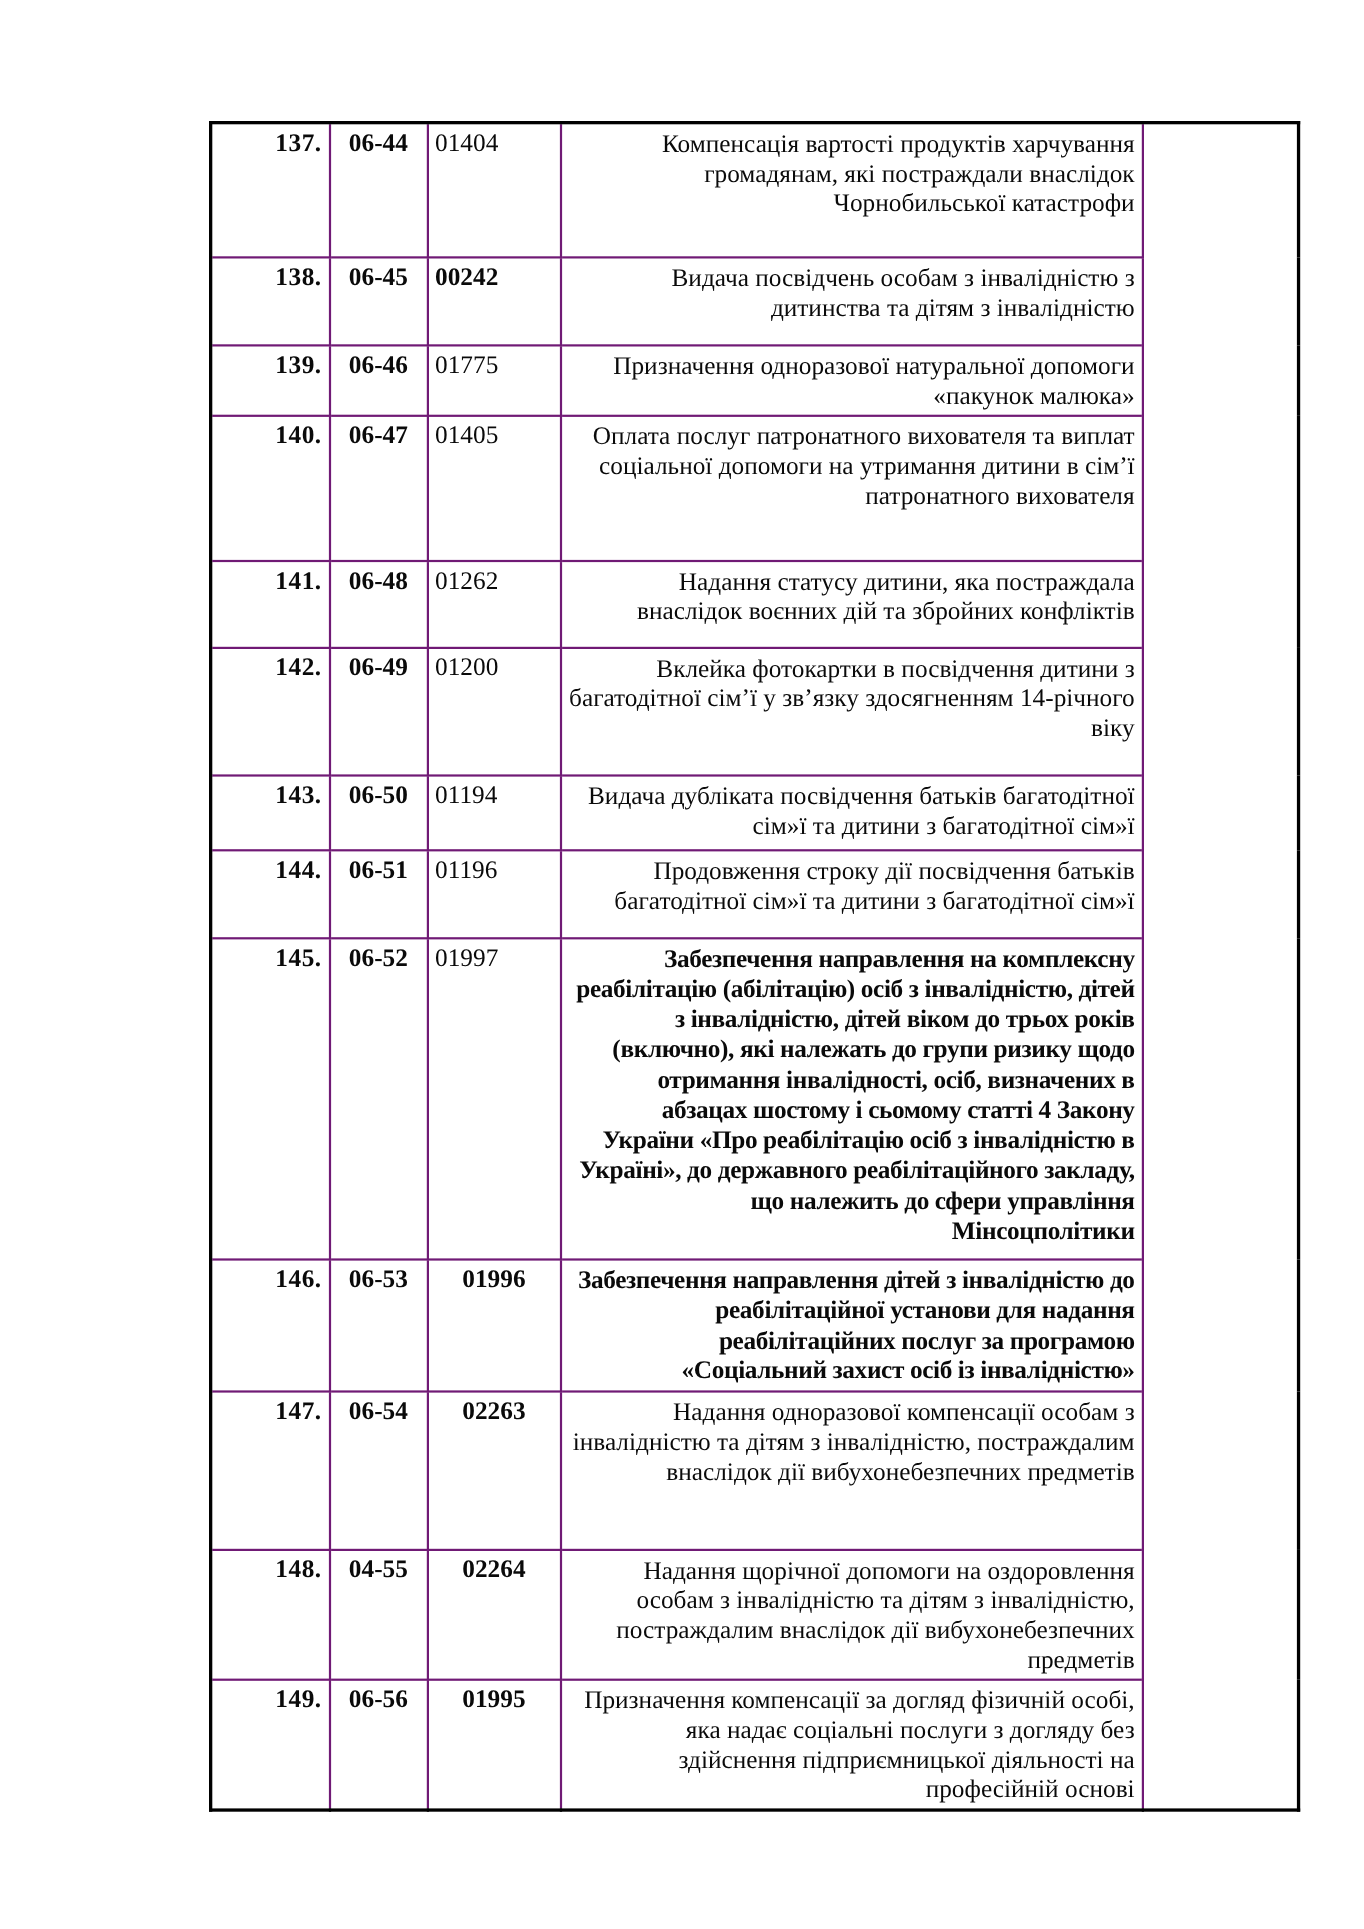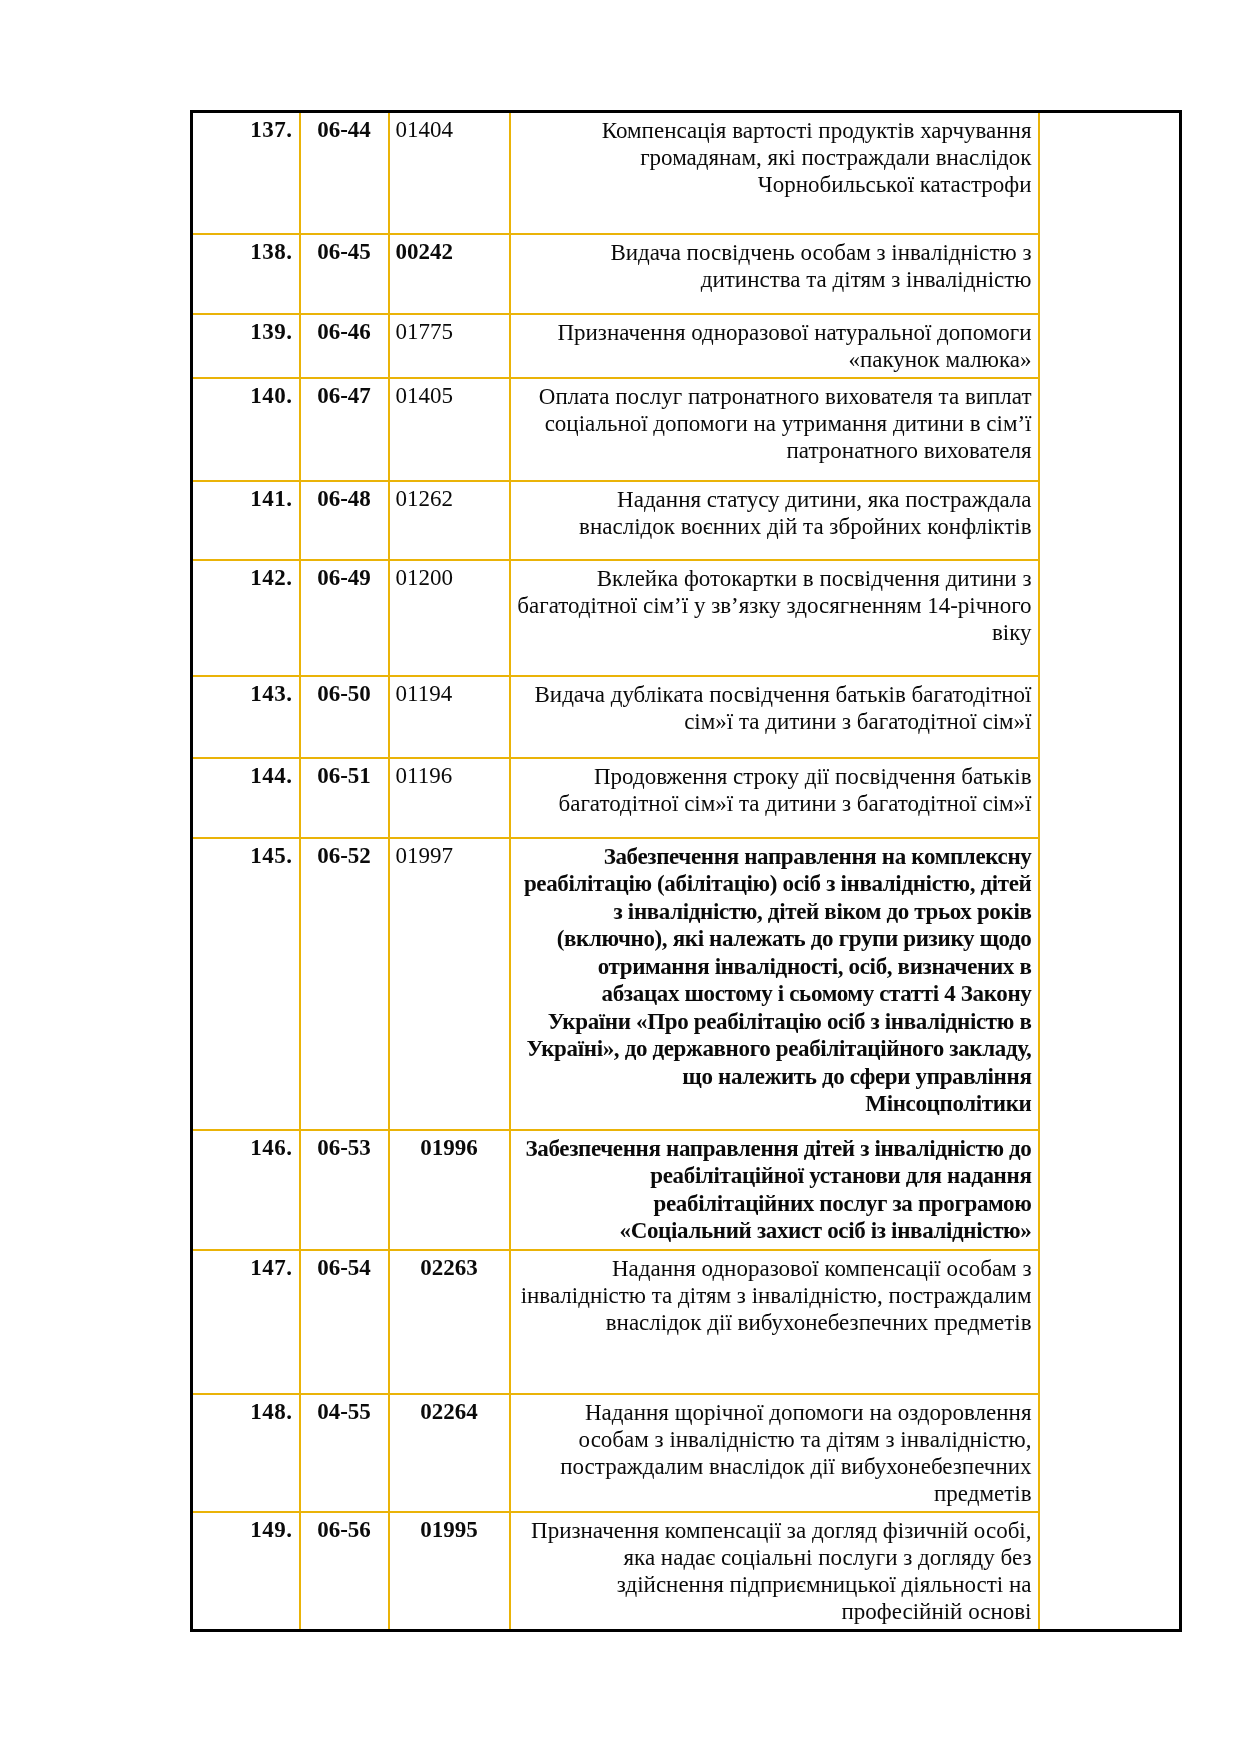--- a/index.html
+++ b/index.html
@@ -20,21 +20,21 @@
     left: 190px;
     top: 110px;
     width: 989px;
     border-collapse: collapse;
     table-layout: fixed;
     border: 3px solid #000000;
     font-size: 23px;
     color: #0a0a0a;
   }
   table.services td {
-    border: 2px solid #eab308;
+    border: 2px solid #701a75;
     vertical-align: top;
     padding: 4px 6px;
     overflow: hidden;
   }
   td.cell-num {
     text-align: right;
     font-weight: bold;
     padding-right: 20px;
     letter-spacing: 0.5px;
   }
@@ -60,24 +60,24 @@
     letter-spacing: -0.35px;
     line-height: 27.5px;
   }
   td.cell-notes {
     background: #ffffff;
   }
   
   #rows tr:nth-child(1)  { height: 122px; }
   #rows tr:nth-child(2)  { height: 80px; }
   #rows tr:nth-child(3)  { height: 58px; }
-  #rows tr:nth-child(4)  { height: 103px; }
+  #rows tr:nth-child(4)  { height: 132px; }
   #rows tr:nth-child(5)  { height: 79px; }
   #rows tr:nth-child(6)  { height: 116px; }
-  #rows tr:nth-child(7)  { height: 82px; }
+  #rows tr:nth-child(7)  { height: 68px; }
   #rows tr:nth-child(8)  { height: 80px; }
   #rows tr:nth-child(9)  { height: 292px; }
   #rows tr:nth-child(10) { height: 120px; }
   #rows tr:nth-child(11) { height: 144px; }
   #rows tr:nth-child(12) { height: 115px; }
   #rows tr:nth-child(13) { height: 117px; }
 </style>
 </head>
 <body>
 

